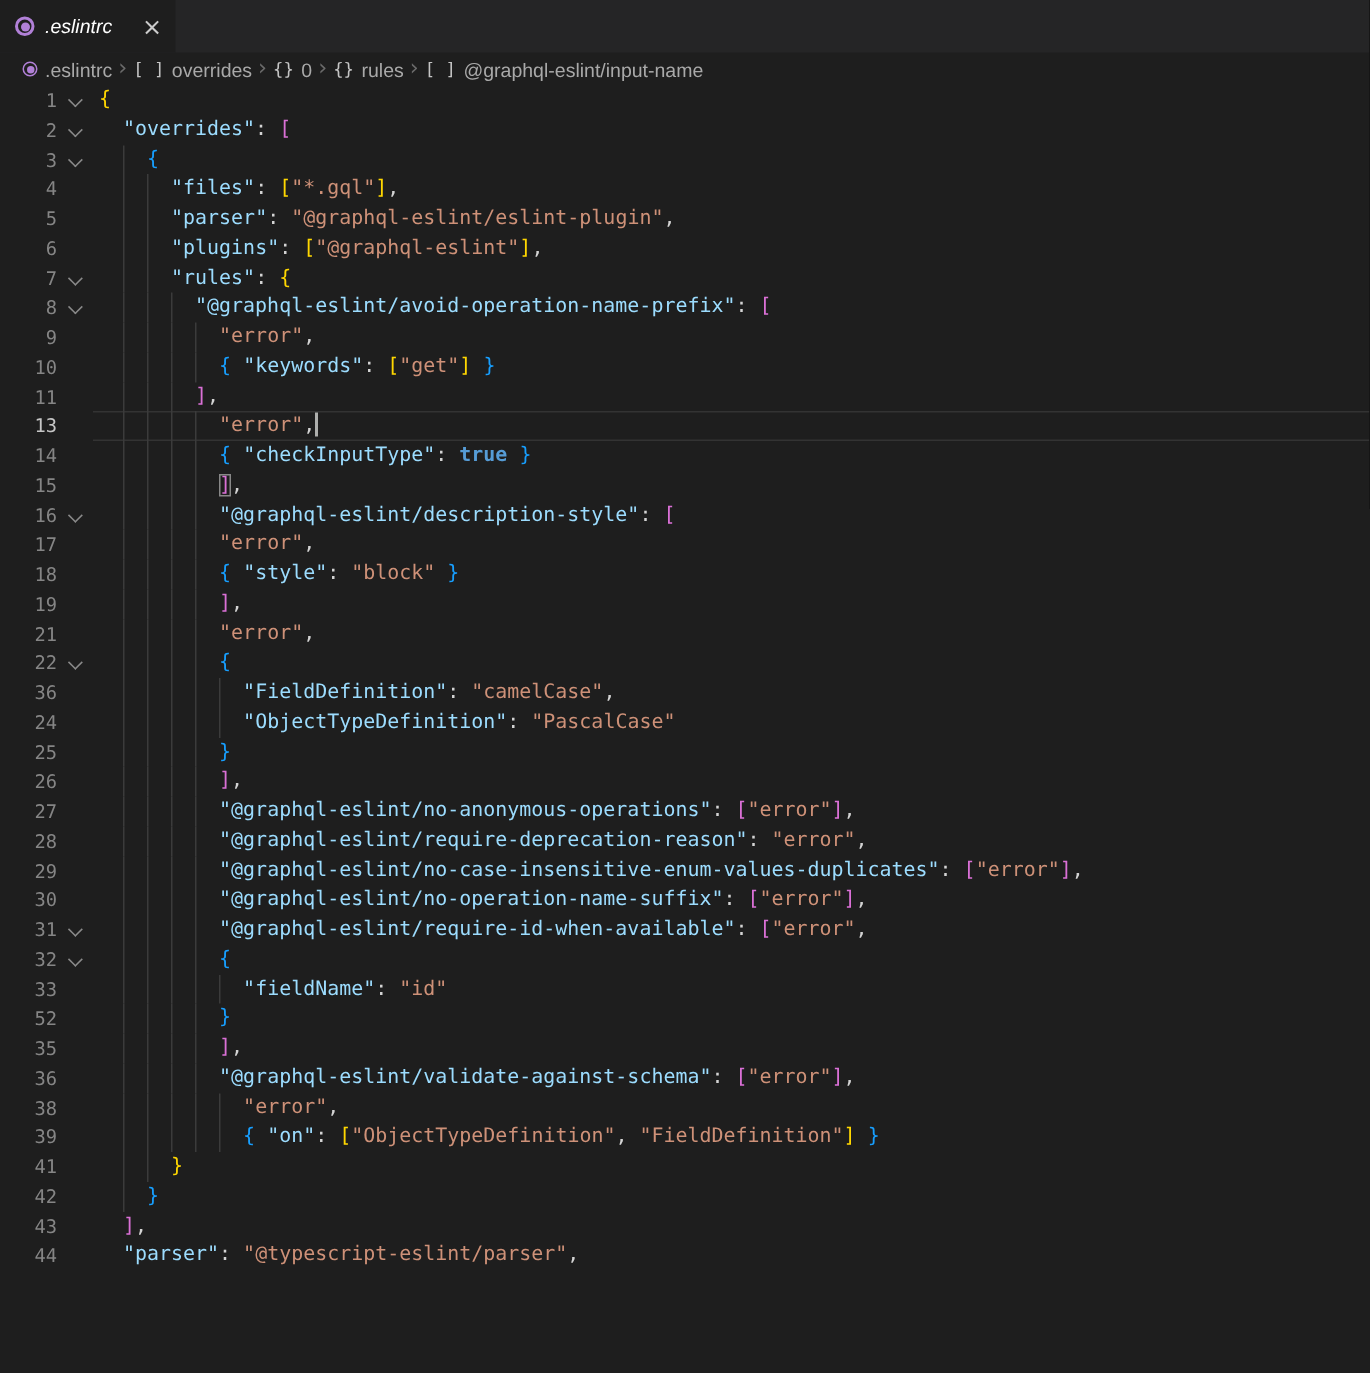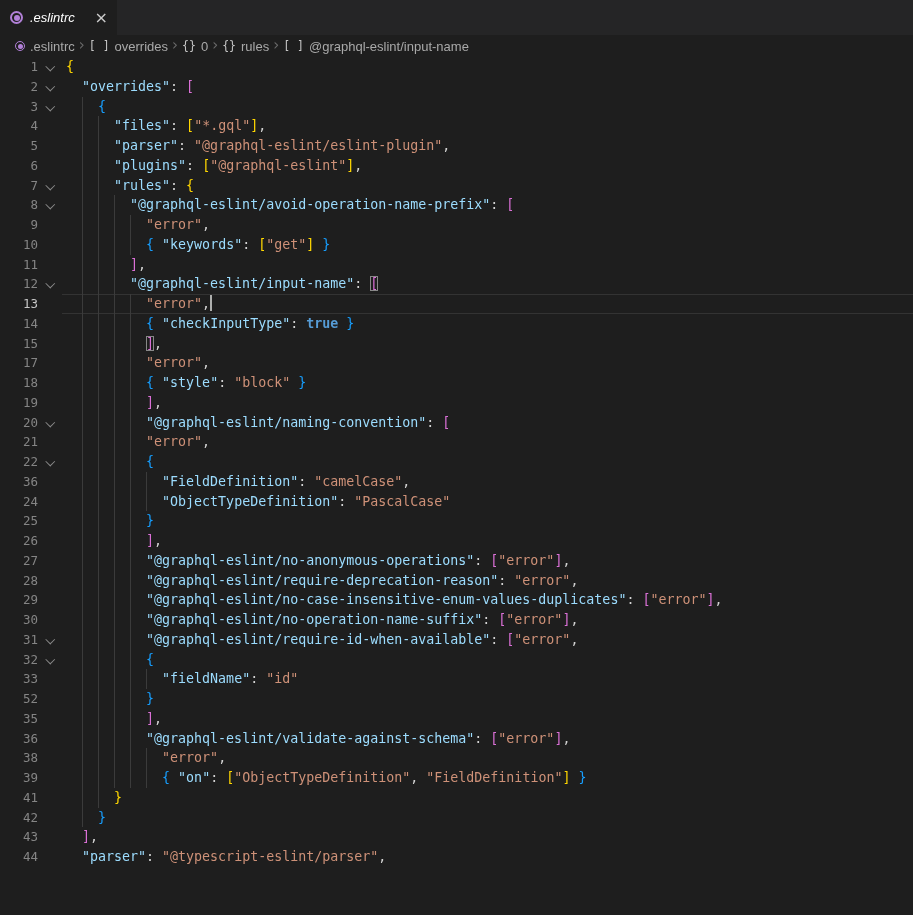--- a/index.html
+++ b/index.html
@@ -147,69 +147,62 @@
           <span class="num">10</span>
         </div>
         <div class="content"><span class="guide" style="left: 19.96px;"></span><span class="guide" style="left: 35.92px;"></span><span class="guide" style="left: 51.88px;"></span><span class="guide" style="left: 67.84px;"></span><span class="codetext">          <span class="t-b3">{</span><span class="t-p"> </span><span class="t-k">"keywords"</span><span class="t-p">: </span><span class="t-b1">[</span><span class="t-s">"get"</span><span class="t-b1">]</span><span class="t-p"> </span><span class="t-b3">}</span></span></div>
       </div>
       <div class="line">
         <div class="gutter">
           <span class="num">11</span>
         </div>
         <div class="content"><span class="guide" style="left: 19.96px;"></span><span class="guide" style="left: 35.92px;"></span><span class="guide" style="left: 51.88px;"></span><span class="codetext">        <span class="t-b2">]</span><span class="t-p">,</span></span></div>
       </div>
-      <div class="line">
-        <div class="gutter">
-          <span class="num">12</span>
-          <span class="chev"></span>
-        </div>
-        <div class="content"><span class="guide" style="left: 19.96px;"></span><span class="guide" style="left: 35.92px;"></span><span class="guide" style="left: 51.88px;"></span><span class="codetext">        <span class="t-k">"@graphql-eslint/input-name"</span><span class="t-p">: </span><span class="t-m2">[</span></span></div>
-      </div>
       <div class="line cur">
         <div class="gutter">
           <span class="num">13</span>
         </div>
         <div class="content"><span class="guide" style="left: 19.96px;"></span><span class="guide" style="left: 35.92px;"></span><span class="guide" style="left: 51.88px;"></span><span class="guide" style="left: 67.84px;"></span><span class="codetext">          <span class="t-s">"error"</span><span class="t-p">,</span><span class="cursor"></span></span></div>
       </div>
       <div class="line">
         <div class="gutter">
           <span class="num">14</span>
         </div>
         <div class="content"><span class="guide" style="left: 19.96px;"></span><span class="guide" style="left: 35.92px;"></span><span class="guide" style="left: 51.88px;"></span><span class="guide" style="left: 67.84px;"></span><span class="codetext">          <span class="t-b3">{</span><span class="t-p"> </span><span class="t-k">"checkInputType"</span><span class="t-p">: </span><span class="t-kw">true</span><span class="t-p"> </span><span class="t-b3">}</span></span></div>
       </div>
       <div class="line">
         <div class="gutter">
           <span class="num">15</span>
         </div>
         <div class="content"><span class="guide" style="left: 19.96px;"></span><span class="guide" style="left: 35.92px;"></span><span class="guide" style="left: 51.88px;"></span><span class="guide" style="left: 67.84px;"></span><span class="codetext">          <span class="t-m2">]</span><span class="t-p">,</span></span></div>
       </div>
       <div class="line">
         <div class="gutter">
+          <span class="num">16</span>
+          <span class="chev"></span>
+        </div>
+        <div class="content"><span class="guide" style="left: 19.96px;"></span><span class="guide" style="left: 35.92px;"></span><span class="guide" style="left: 51.88px;"></span><span class="guide" style="left: 67.84px;"></span><span class="codetext">          <span class="t-k">"@graphql-eslint/description-style"</span><span class="t-p">: </span><span class="t-b2">[</span></span></div>
+      </div>
+      <div class="line">
+        <div class="gutter">
           <span class="num">17</span>
         </div>
         <div class="content"><span class="guide" style="left: 19.96px;"></span><span class="guide" style="left: 35.92px;"></span><span class="guide" style="left: 51.88px;"></span><span class="guide" style="left: 67.84px;"></span><span class="codetext">          <span class="t-s">"error"</span><span class="t-p">,</span></span></div>
       </div>
       <div class="line">
         <div class="gutter">
           <span class="num">18</span>
         </div>
         <div class="content"><span class="guide" style="left: 19.96px;"></span><span class="guide" style="left: 35.92px;"></span><span class="guide" style="left: 51.88px;"></span><span class="guide" style="left: 67.84px;"></span><span class="codetext">          <span class="t-b3">{</span><span class="t-p"> </span><span class="t-k">"style"</span><span class="t-p">: </span><span class="t-s">"block"</span><span class="t-p"> </span><span class="t-b3">}</span></span></div>
       </div>
       <div class="line">
         <div class="gutter">
           <span class="num">19</span>
         </div>
         <div class="content"><span class="guide" style="left: 19.96px;"></span><span class="guide" style="left: 35.92px;"></span><span class="guide" style="left: 51.88px;"></span><span class="guide" style="left: 67.84px;"></span><span class="codetext">          <span class="t-b2">]</span><span class="t-p">,</span></span></div>
-      </div>
-      <div class="line">
-        <div class="gutter">
-          <span class="num">20</span>
-          <span class="chev"></span>
-        </div>
-        <div class="content"><span class="guide" style="left: 19.96px;"></span><span class="guide" style="left: 35.92px;"></span><span class="guide" style="left: 51.88px;"></span><span class="guide" style="left: 67.84px;"></span><span class="codetext">          <span class="t-k">"@graphql-eslint/naming-convention"</span><span class="t-p">: </span><span class="t-b2">[</span></span></div>
       </div>
       <div class="line">
         <div class="gutter">
           <span class="num">21</span>
         </div>
         <div class="content"><span class="guide" style="left: 19.96px;"></span><span class="guide" style="left: 35.92px;"></span><span class="guide" style="left: 51.88px;"></span><span class="guide" style="left: 67.84px;"></span><span class="codetext">          <span class="t-s">"error"</span><span class="t-p">,</span></span></div>
       </div>
       <div class="line">
         <div class="gutter">
           <span class="num">22</span>

